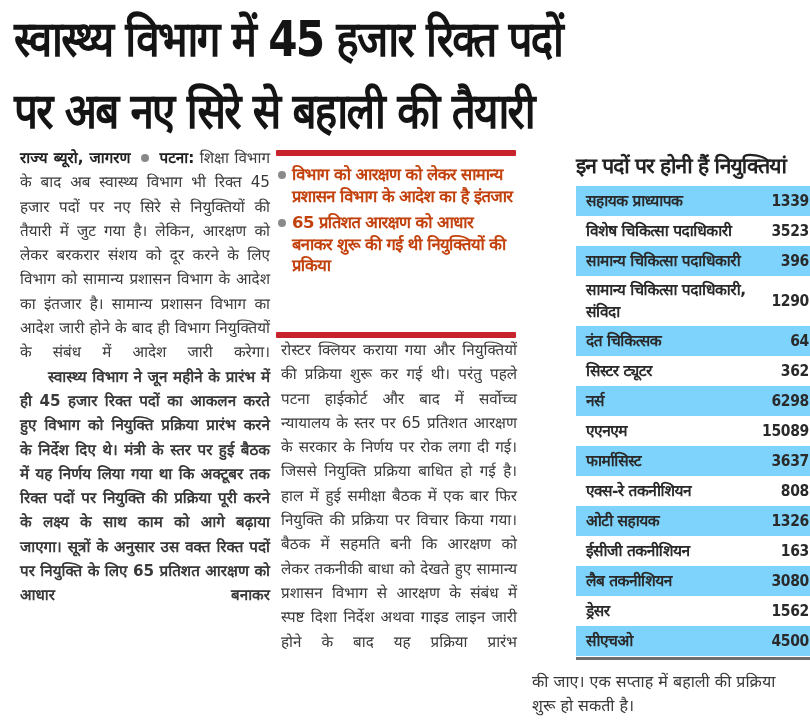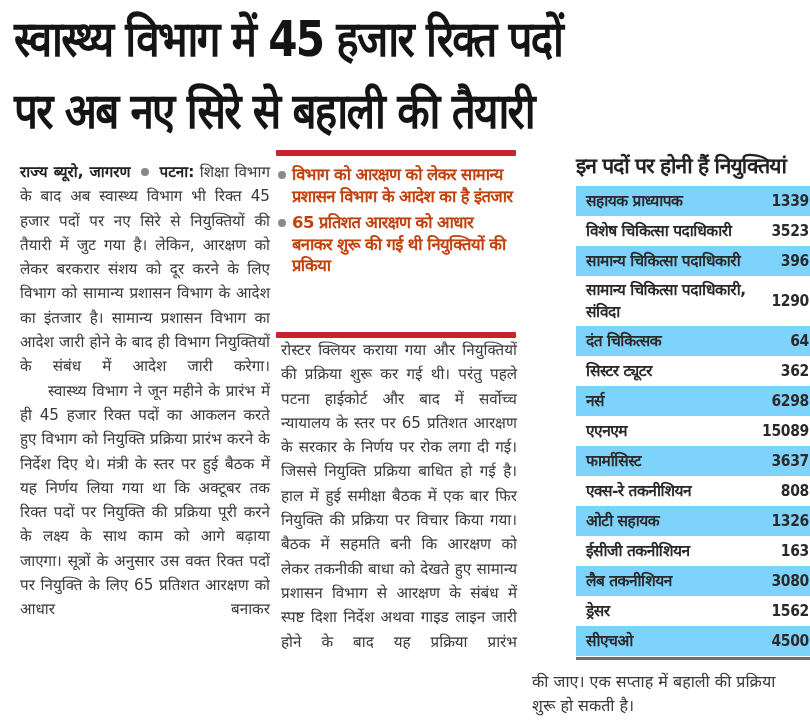--- a/index.html
+++ b/index.html
@@ -8,31 +8,31 @@
 
     .headline {
       position: absolute; left: 14px; top: 4px; width: 790px;
       font-family: "DejaVu Sans", sans-serif; font-weight: bold;
       font-size: 49px; line-height: 72px; letter-spacing: -2px;
       color: #141414; transform: scaleX(0.86); transform-origin: left top;
       white-space: nowrap;
     }
 
     .col {
-      position: absolute; top: 160px;
+      position: absolute; top: 146px;
       font-size: 15.2px; line-height: 24.3px; color: #3a3a3a;
       text-align: justify; text-align-last: justify;
     }
     .col p { text-align: justify; }
     .col-left { left: 20px; width: 250px; }
     .col-mid { left: 281px; width: 236px; top: 338px; }
 
     .dateline { font-weight: bold; color: #222; }
     .dot-sep { display: inline-block; width: 8px; height: 8px; border-radius: 50%; background: #888; margin: 0 5px 2px 5px; vertical-align: middle; }
-    .indent { text-indent: 28px; }
+    .indent { text-indent: 28px; font-weight: bold; }
 
     .callout {
       position: absolute; left: 276px; top: 150px; width: 240px; height: 188px;
     }
     .callout .rule { height: 6px; background: #c8232c; border-radius: 1px; }
     .callout .rule-top { margin-top: 0; }
     .callout .rule-bottom { position: absolute; bottom: 0; left: 0; right: 0; }
     .callout ul { list-style: none; margin-top: 8px; }
     .callout li {
       position: relative; padding-left: 16px;

